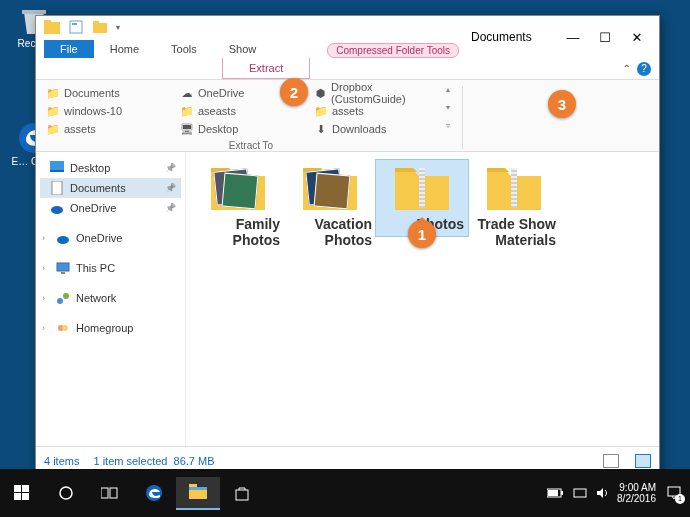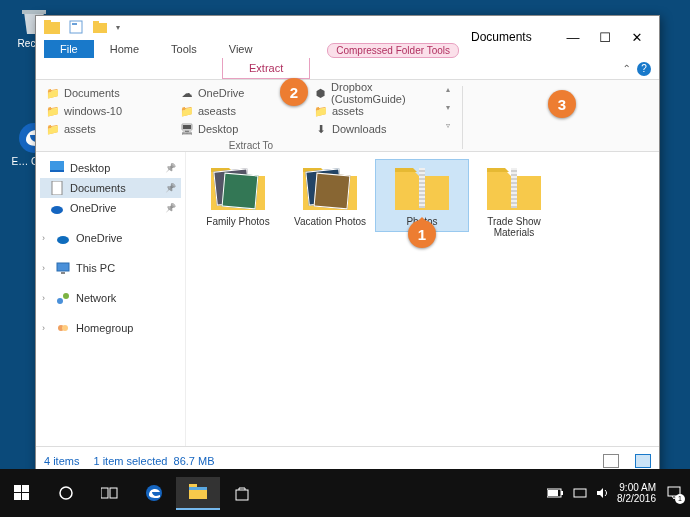--- a/index.html
+++ b/index.html
@@ -47,21 +47,21 @@
 .body-split { flex: 1; display: flex; overflow: hidden; }
 .nav-pane { width: 150px; border-right: 1px solid #eee; padding: 6px 4px; font-size: 11px; color: #333; }
 .nav-item { display: flex; align-items: center; gap: 6px; padding: 3px 4px 3px 10px; }
 .nav-item.pinned::after { content: "📌"; font-size: 9px; margin-left: auto; filter: grayscale(1); opacity:0.6;}
 .nav-item.selected { background: #d8e6f2; }
 .nav-item .nav-icon { width: 14px; height: 14px; display:inline-flex; }
 .nav-caret { width: 8px; font-size: 9px; color: #888; margin-left: -8px;}
 .nav-group-sep { height: 10px; }
 
 .content-pane { flex: 1; padding: 8px 6px; display: flex; align-items: flex-start; flex-wrap: wrap; gap: 0; }
-.item { width: 92px; text-align: center; font-size: 10px; color: #333; padding: 4px; }
+.item { width: 92px; text-align: right; font-size: 14px; color: #333; padding: 4px; font-weight: bold; }
 .item.selected { background: #cce4f7; outline: 1px solid #99c9ef; }
 .item .thumb { width: 58px; height: 48px; margin: 0 auto 4px; position: relative; }
 .folder-back { position:absolute; inset:0; }
 .folder-back svg { width:100%; height:100%; }
 .thumb .overlay-img { position:absolute; top:6px; left:6px; width:34px; height:34px; background:#556; border:1px solid #fff; transform:rotate(-6deg); }
 .thumb .overlay-img2 { position:absolute; top:10px; left:14px; width:34px; height:34px; background:#375; border:1px solid #fff; transform:rotate(5deg);}
 .zip-stripe { position:absolute; top:4px; left:26px; width:6px; height:40px; background: repeating-linear-gradient(0deg,#d0d0d0 0 2px,#f0f0f0 2px 4px); }
 
 
 .statusbar { height: 28px; border-top: 1px solid #ddd; display: flex; align-items: center; padding: 0 8px; font-size: 11px; color: #1565c0; gap: 14px; }
@@ -131,21 +131,21 @@
               <rect width="14" height="10" x="1" y="4" fill="#f7c94b"></rect>
               <rect width="6" height="3" x="1" y="2" fill="#f7c94b"></rect>
             </svg>
           </span>
         <span style="font-size:8px;color:#666;">▾</span>
       </div>
       <div class="tab-row">
         <div class="ribbon-tab file">File</div>
         <div class="ribbon-tab">Home</div>
         <div class="ribbon-tab">Tools</div>
-        <div class="ribbon-tab">View</div>
+        <div class="ribbon-tab">Show</div>
         <div class="context-tab-group context-title">Compressed Folder Tools</div>
       </div>
     </div>
     <div class="tb-titlearea">
       <span>Documents</span>
       <div class="win-controls">
         <div class="win-btn">—</div>
         <div class="win-btn">☐</div>
         <div class="win-btn">✕</div>
       </div>

